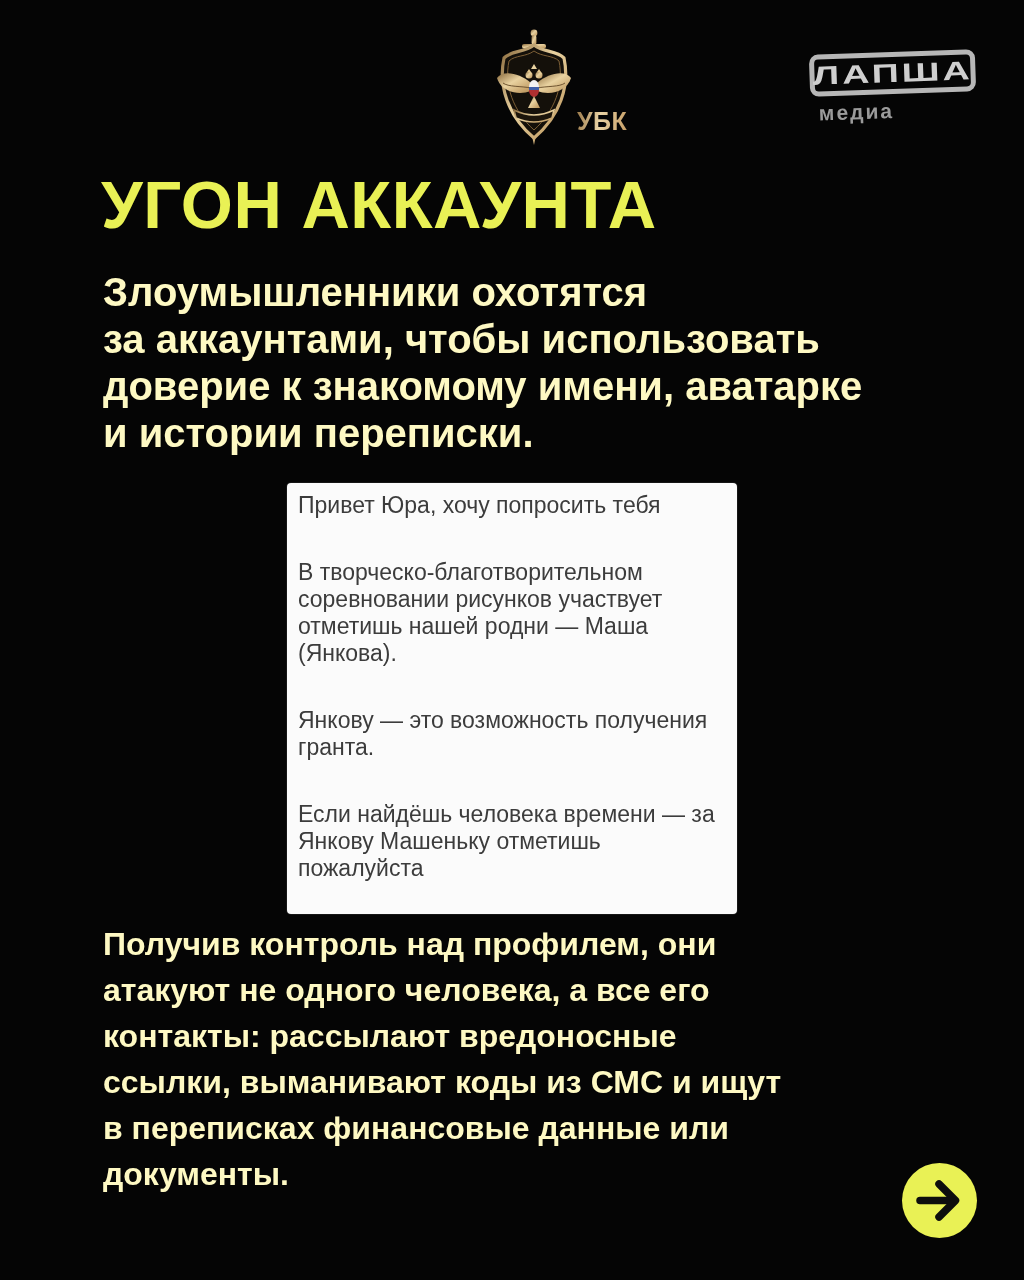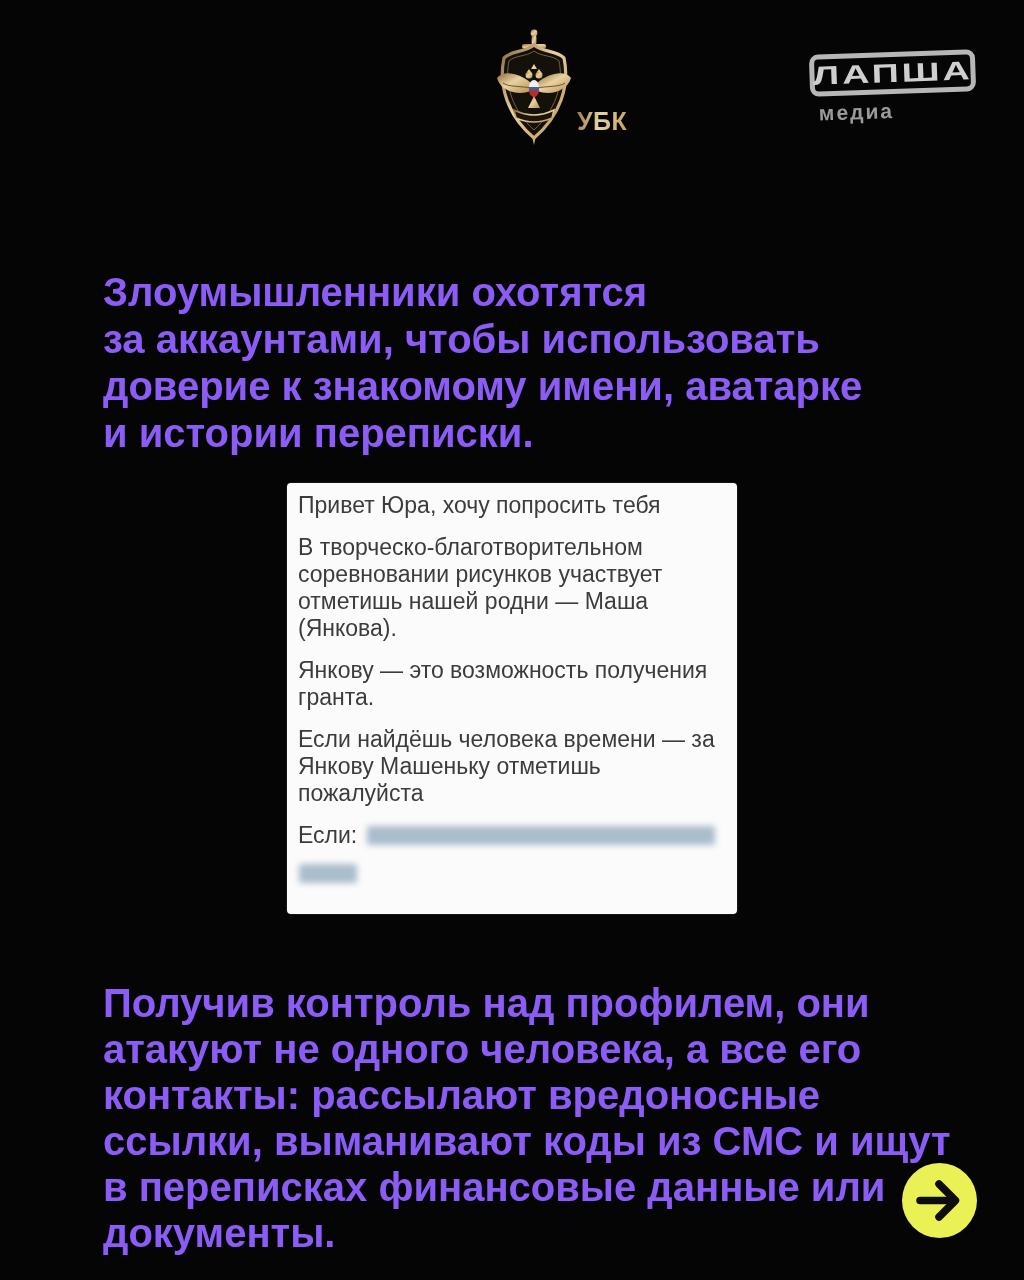--- a/index.html
+++ b/index.html
@@ -47,39 +47,39 @@
   .page-title {
     position:absolute; left:101px; top:171px;
     font-size:67px; font-weight:800; line-height:67px;
     letter-spacing:0.5px;
     color:#e9f155;
     white-space:nowrap;
   }
 
   .body-par {
     position:absolute; left:103px;
-    color:#8b5cf6; font-weight:700;
+    color:#fef9c3; font-weight:700;
     white-space:pre-line;
   }
   .intro { top:269px; width:900px; font-size:40px; line-height:47px; }
-  .outro { top:980px; width:905px; font-size:40px; line-height:46px; }
+  .outro { top:921px; width:905px; font-size:32px; line-height:46px; }
 
   
   .chat {
     position:absolute; left:287px; top:483px;
     width:450px; height:431px;
     background:#fbfbfb;
     border-radius:4px;
     padding:9px 11px;
     color:#3c3c3c;
     font-size:23px; line-height:27px;
     box-shadow:0 0 0 1px #161616;
     overflow:hidden;
   }
-  .chat p { margin:15px 0; white-space:pre-line; }
+  .chat p { margin:40px 0; white-space:pre-line; }
   .chat p:first-child { margin-top:0; }
 
   .blur-bar { background:#a9bdcb; filter:blur(3px); border-radius:2px; }
   .blur-line1 { display:inline-block; width:348px; height:19px; margin-left:10px; vertical-align:-2px; }
   .blur-line2 { width:58px; height:19px; margin:6px 0 0 1px; }
 
   
   .next-btn {
     position:absolute; left:902px; top:1163px;
     width:75px; height:75px; border-radius:50%;
@@ -134,20 +134,21 @@
     <div>УБК</div>
   </div>
 
   <div class="lapsha">
     <div class="lapsha-box">
       <span>ЛАПША</span>
     </div>
     <div class="lapsha-sub">медиа</div>
   </div>
 
+  <h1 class="page-title">УГОН АККАУНТА</h1>
 
   <p class="body-par intro">Злоумышленники охотятся
 за аккаунтами, чтобы использовать
 доверие к знакомому имени, аватарке
 и истории переписки.</p>
 
   <div class="chat">
     <p>Привет Юра, хочу попросить тебя</p>
     <p>В творческо-благотворительном
 соревновании рисунков участвует

